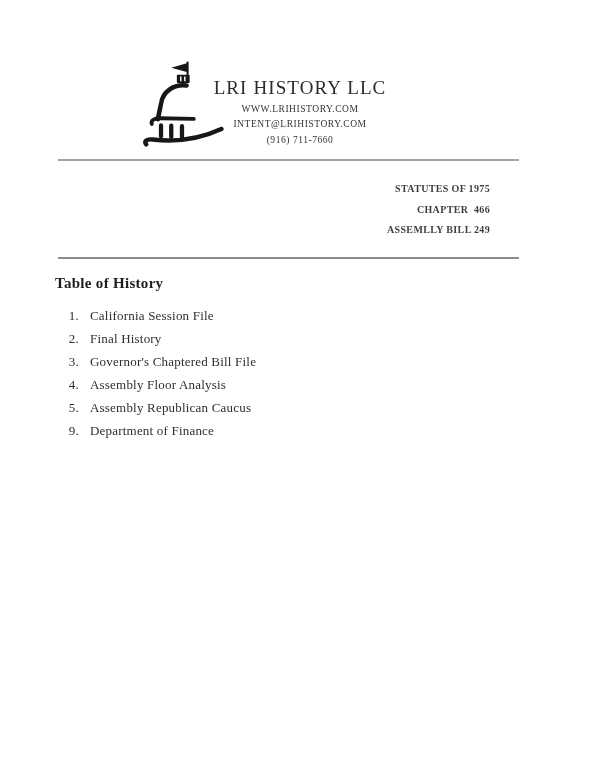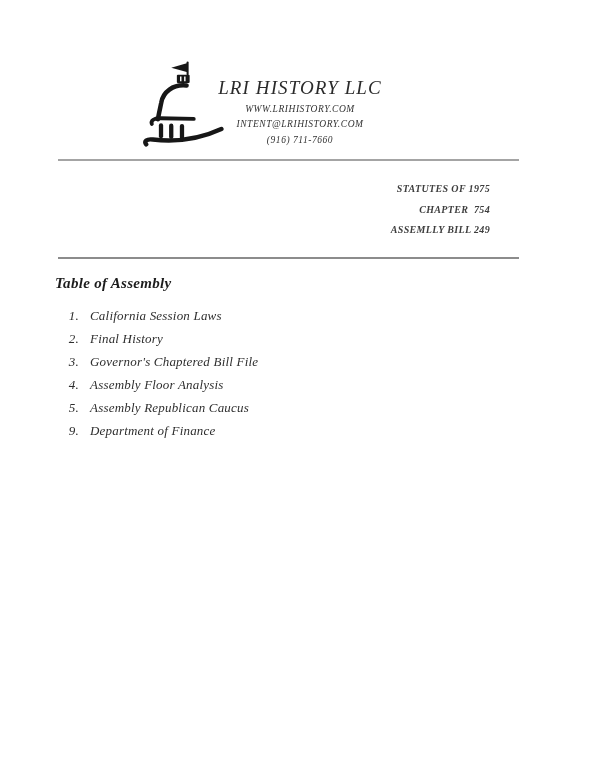--- a/index.html
+++ b/index.html
@@ -3,21 +3,20 @@
 <meta charset="utf-8">
 <style>
   html, body { margin: 0; padding: 0; background: #ffffff; }
   .page {
     position: relative;
     width: 600px;
     height: 584px;
     background: #ffffff;
     font-family: "Liberation Serif", "DejaVu Serif", serif;
     overflow: hidden;
-    font-style: italic;
   }
 
   
   .logo {
     position: absolute;
     left: 142px;
     top: 61px;
     width: 82px;
     height: 90px;
   }
@@ -131,29 +130,29 @@
       <div class="contact-line">INTENT@LRIHISTORY.COM</div>
       <div class="contact-line">(916) 711-7660</div>
     </div>
   </div>
 
   <div class="rule rule-top"></div>
   <div class="rule rule-bottom"></div>
 
   <div class="reference">
     <div class="ref-line">STATUTES OF 1975</div>
-    <div class="ref-line">CHAPTER  754</div>
+    <div class="ref-line">CHAPTER  466</div>
     <div class="ref-line">ASSEMLLY BILL 249</div>
   </div>
 
-  <div class="toc-heading">Table of Assembly</div>
+  <div class="toc-heading">Table of History</div>
 
   <ol class="toc-list">
     <li class="toc-item">
-      <span class="toc-num">1.</span><span>California Session Laws</span>
+      <span class="toc-num">1.</span><span>California Session File</span>
     </li>
     <li class="toc-item">
       <span class="toc-num">2.</span><span>Final History</span>
     </li>
     <li class="toc-item">
       <span class="toc-num">3.</span><span>Governor's Chaptered Bill File</span>
     </li>
     <li class="toc-item">
       <span class="toc-num">4.</span><span>Assembly Floor Analysis</span>
     </li>

